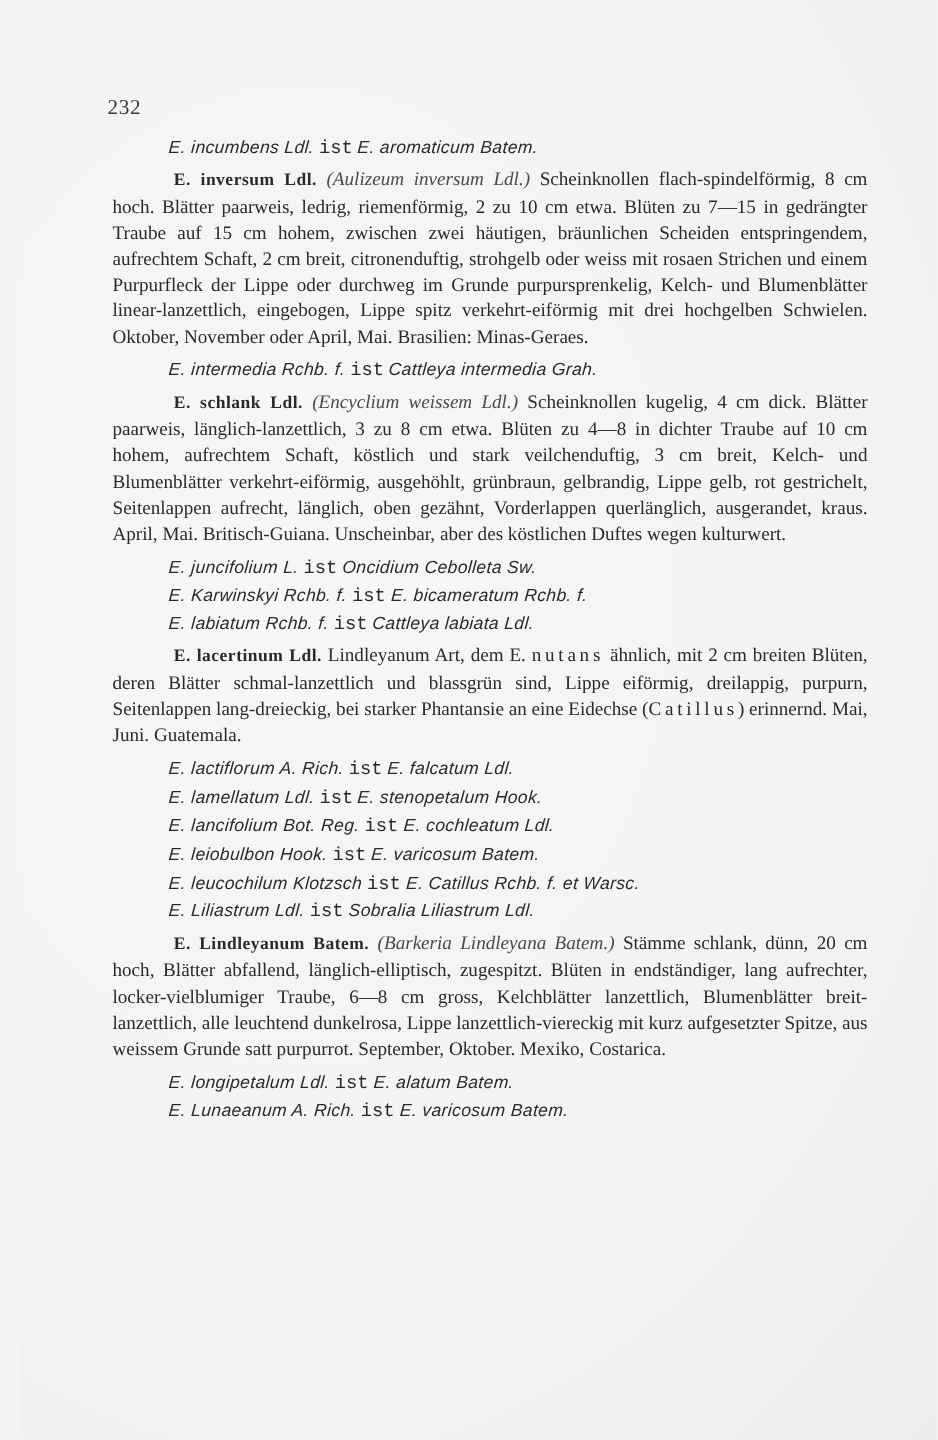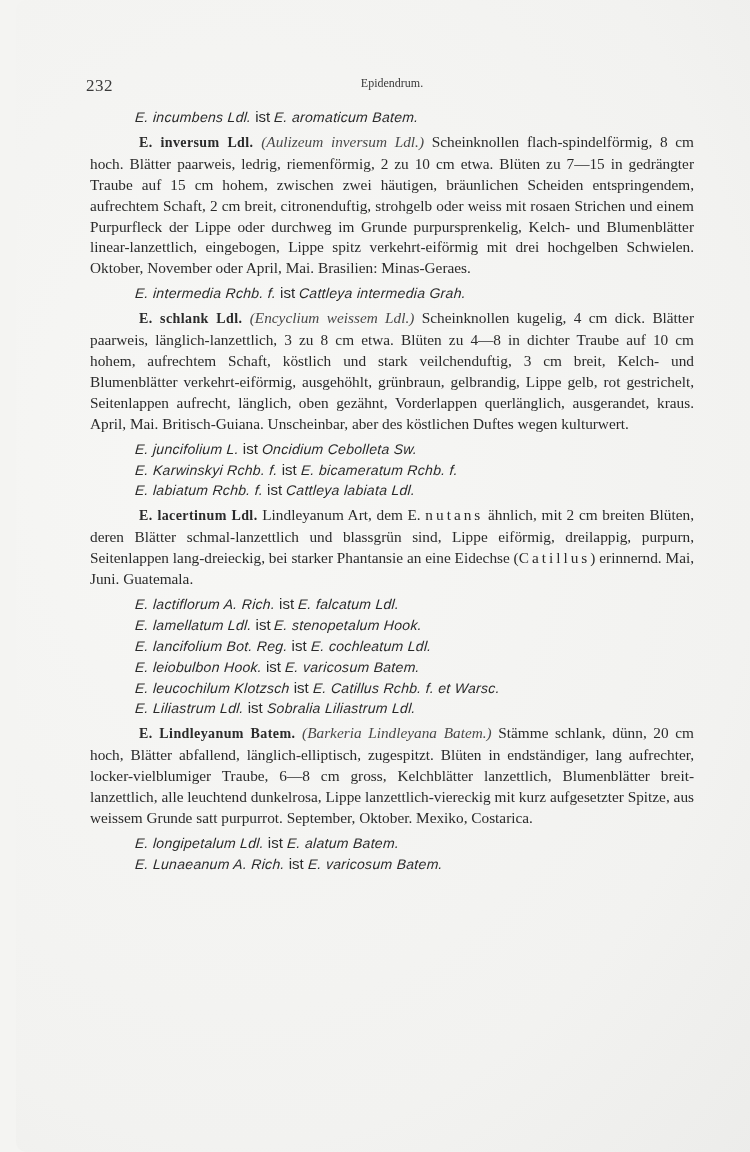--- a/index.html
+++ b/index.html
@@ -33,33 +33,32 @@
   }
   .p { margin: 4px; }
   .indent { text-indent: 49px; }
   .syn {
     margin: 0; padding-left: 49px;
     font-family: "Liberation Sans", "DejaVu Sans", sans-serif;
     font-size: 14px;
     text-align: left;
   }
   .syn .it { font-style: italic; transform: skewX(-4deg); display: inline-block; letter-spacing: 0.3px; }
-  .syn .ist { font-family: Liberation Sans, sans-serif; font-size: 15px; font-style: normal; }
+  .syn .ist { font-family: Liberation Mono, monospace; font-size: 15px; font-style: normal; }
   .bold { font-weight: bold; font-size: 14px; letter-spacing: 0.4px; }
   .ital-serif { font-style: italic; color: #4a4a4a; }
   .spaced { letter-spacing: 3px; }
 </style>
 </head>
 <body>
 
 <div class="page">
 
   <div class="header">
     <span class="page-number">232</span>
-    <div class="running-head">Epidendrum.</div>
   </div>
 
   <div class="body-text">
 
     <p class="syn">
       <span class="it">E. incumbens Ldl.</span>
       <span class="ist">ist</span>
       <span class="it">E. aromaticum Batem.</span>
     </p>
 

